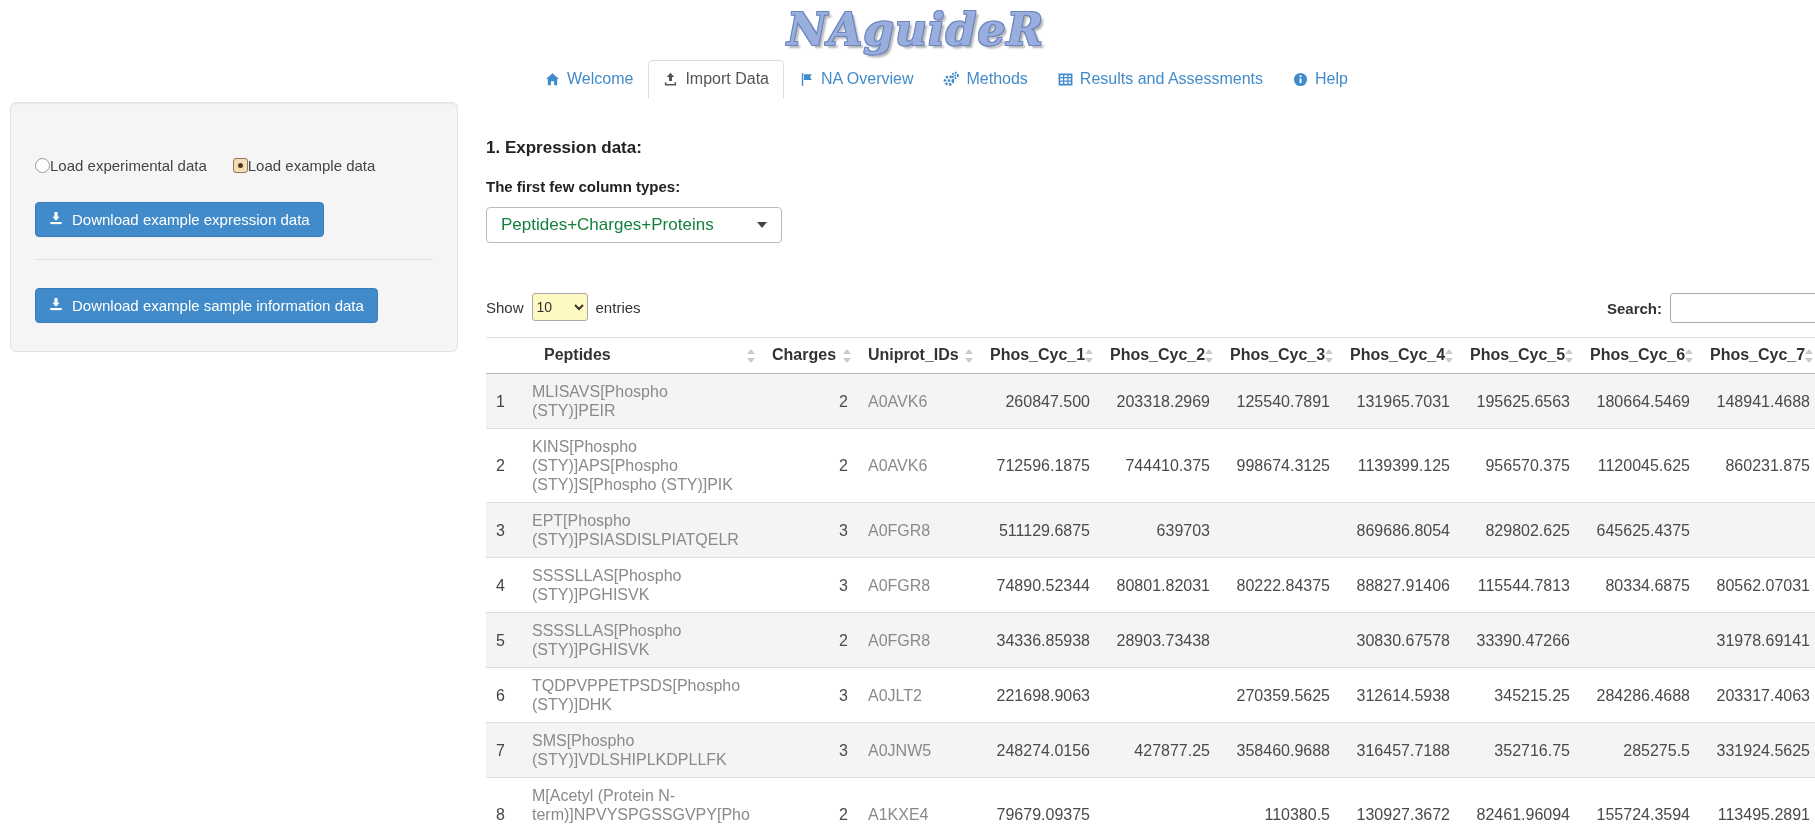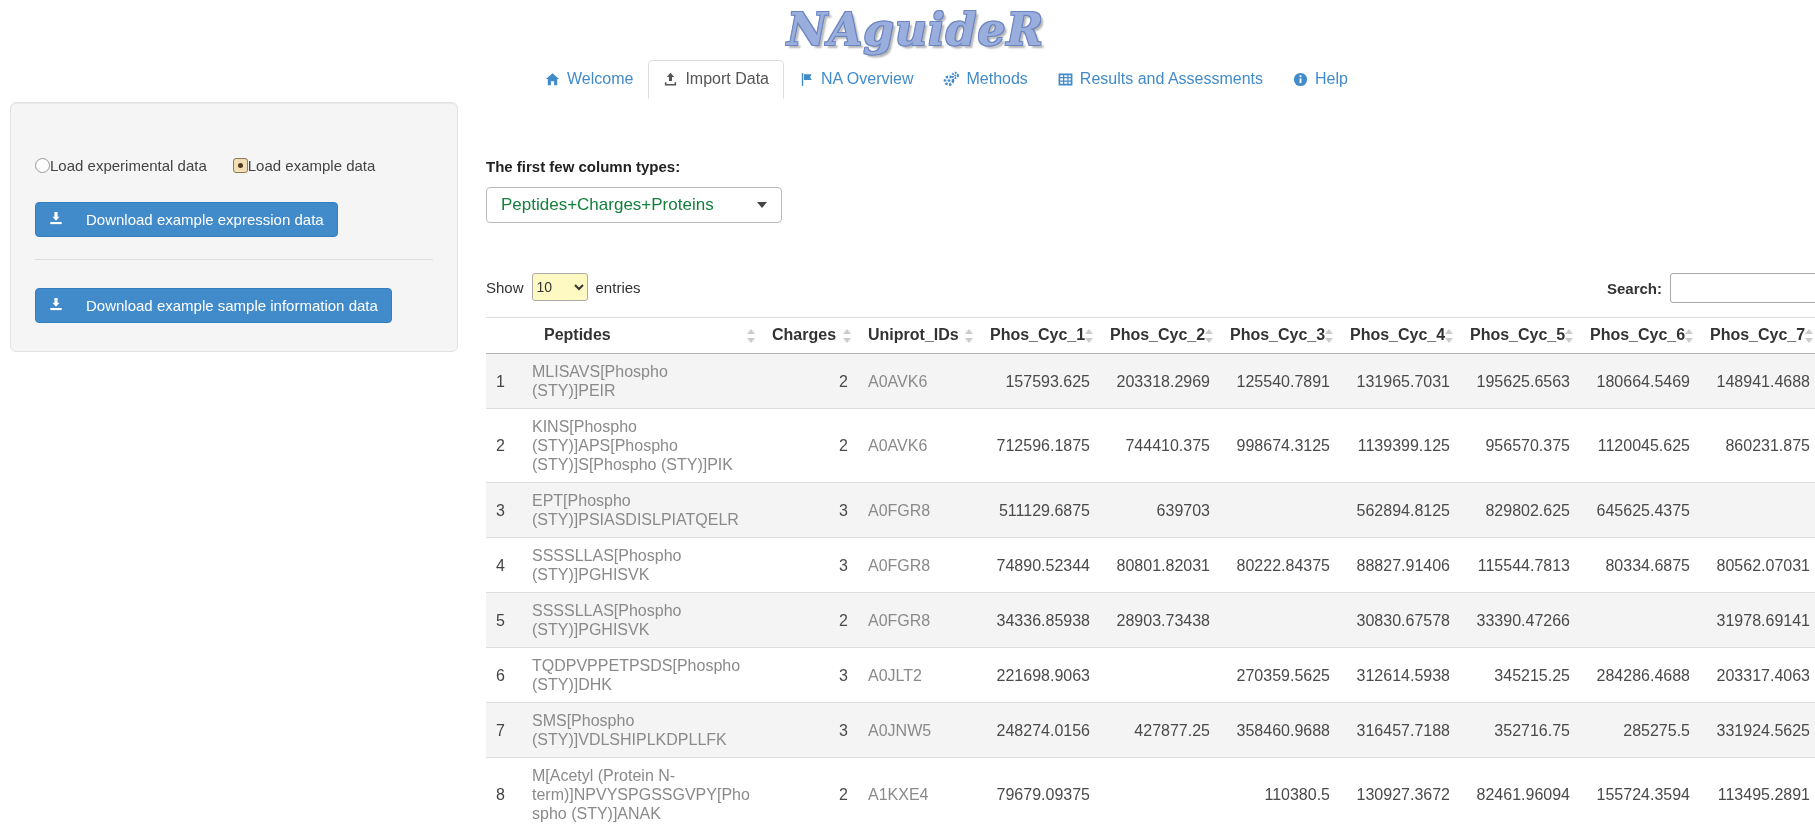--- a/index.html
+++ b/index.html
@@ -29,21 +29,21 @@
     box-shadow:inset 0 1px 1px rgba(0,0,0,.05); }
   .well-title { font-size:23px; font-weight:500; color:#333; display:flex; align-items:center; gap:9px; }
   .q-icon { display:inline-flex; width:21px; height:21px; border-radius:50%; background:#222;
     color:#fff; font-size:14px; font-weight:bold; align-items:center; justify-content:center; flex:0 0 auto; }
   .radio-row { display:flex; gap:26px; margin-top:28px; font-size:15px; color:#444; }
   .radio-item { display:flex; align-items:center; gap:0; cursor:pointer; }
   .radio-dot { width:15px; height:15px; border-radius:50%; border:1px solid #9a9a9a; background:#fdfdfd; }
   .radio-dot.checked { border-radius:3px; background:#f3ddb4; border-color:#8a7a56; position:relative; }
   .radio-dot.checked::after { content:""; position:absolute; left:4px; top:4px; width:5px; height:5px;
     border-radius:50%; background:#4a3c20; }
-  .btn-dl { display:inline-flex; align-items:center; gap:23px; margin-top:28px; background:#428bca;
+  .btn-dl { display:inline-flex; align-items:center; gap:9px; margin-top:28px; background:#428bca;
     border:1px solid #357ebd; color:#fff; font-size:15px; padding:8px 13px; border-radius:4px;
     cursor:pointer; font-family:inherit; }
   .well hr { border:none; border-top:1px solid #dcdcdc; margin:22px 0 0; }
 
   
   .main { position:absolute; left:486px; top:138px; width:1329px; height:688px; overflow:hidden; }
   .section-title { font-size:17px; font-weight:700; color:#222; }
   .col-types-label { font-size:15px; font-weight:700; margin-top:20px; color:#222; }
   .dropdown { margin-top:12px; width:296px; height:36px; border:1px solid #bbb; border-radius:4px;
     background:#fff; display:flex; align-items:center; justify-content:space-between; padding:0 14px;
@@ -177,20 +177,21 @@
       <svg viewBox="0 0 16 16" width="14" height="14" fill="currentColor">
           <path d="M6.2 1h3.6v5.5H12L8 11 4 6.5h2.2z"></path>
           <path d="M1.5 12.6h13V15h-13z"></path>
         </svg>
     </span>
     <span>Download example sample information data</span>
   </button>
 </div>
 
 <div class="main">
+  <div class="section-title">1. Expression data:</div>
   <div class="col-types-label">The first few column types:</div>
 
   <div class="dropdown">
     <span>Peptides+Charges+Proteins</span>
     <span class="caret"></span>
   </div>
 
   <div class="dt-controls">
     <div class="dt-length">
       <span>Show</span>
@@ -253,21 +254,21 @@
           <span>Phos_Cyc_7</span>
           <span class="sort-icon"></span></th>
       </tr>
     </thead>
     <tbody>
         <tr class="odd">
           <td class="cell-index">1</td>
           <td class="cell-peptide">MLISAVS[Phospho (STY)]PEIR</td>
           <td class="cell-num">2</td>
           <td class="cell-uniprot">A0AVK6</td>
-          <td class="cell-num">157593.625</td>
+          <td class="cell-num">260847.500</td>
           <td class="cell-num">203318.2969</td>
           <td class="cell-num">125540.7891</td>
           <td class="cell-num">131965.7031</td>
           <td class="cell-num">195625.6563</td>
           <td class="cell-num">180664.5469</td>
           <td class="cell-num">148941.4688</td>
         </tr>
         <tr class="even">
           <td class="cell-index">2</td>
           <td class="cell-peptide">KINS[Phospho (STY)]APS[Phospho (STY)]S[Phospho (STY)]PIK</td>
@@ -282,21 +283,21 @@
           <td class="cell-num">860231.875</td>
         </tr>
         <tr class="odd">
           <td class="cell-index">3</td>
           <td class="cell-peptide">EPT[Phospho (STY)]PSIASDISLPIATQELR</td>
           <td class="cell-num">3</td>
           <td class="cell-uniprot">A0FGR8</td>
           <td class="cell-num">511129.6875</td>
           <td class="cell-num">639703</td>
           <td class="cell-num"></td>
-          <td class="cell-num">562894.8125</td>
+          <td class="cell-num">869686.8054</td>
           <td class="cell-num">829802.625</td>
           <td class="cell-num">645625.4375</td>
           <td class="cell-num"></td>
         </tr>
         <tr class="even">
           <td class="cell-index">4</td>
           <td class="cell-peptide">SSSSLLAS[Phospho (STY)]PGHISVK</td>
           <td class="cell-num">3</td>
           <td class="cell-uniprot">A0FGR8</td>
           <td class="cell-num">74890.52344</td>

